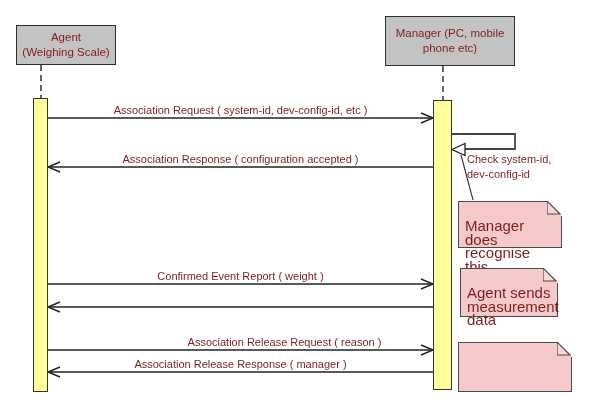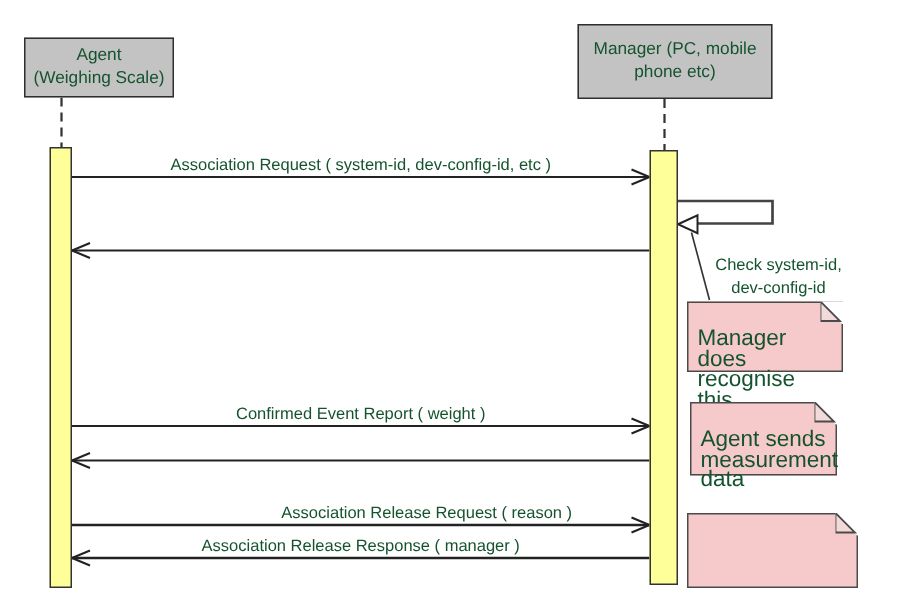--- a/index.html
+++ b/index.html
@@ -2,21 +2,21 @@
 <html><head>
 <meta charset="utf-8">
 <style>
   html, body { margin: 0; padding: 0; background: #ffffff; }
   #stage {
     position: relative;
     width: 600px;
     height: 409px;
     background: #ffffff;
     font-family: "Liberation Sans", sans-serif;
-    color: #14532d;
+    color: #7f1d1d;
     overflow: hidden;
   }
   #overlay {
     position: absolute;
     left: 0; top: 0;
     width: 600px; height: 409px;
     pointer-events: none;
   }
   .actor-box {
     position: absolute;
@@ -41,23 +41,22 @@
     position: absolute;
     left: 48px;
     width: 385px;
     text-align: center;
     font-size: 11px;
     white-space: pre-line;
   }
   .self-msg-label {
     position: absolute;
     left: 467px;
-    top: 170px;
+    top: 152px;
     width: 104px;
-    text-align: center;
     font-size: 11px;
     line-height: 15px;
     white-space: pre-line;
   }
   .note {
     position: absolute;
     box-sizing: border-box;
     background: #f6caca;
     border: 1.4px solid #4a4a4a;
     font-size: 15px;
@@ -109,20 +108,21 @@
 
   <div class="actor-box" style="left:16px; top:25px; width:100px; height:40px;">Agent
 (Weighing Scale)</div>
   <div class="actor-box" style="left:385px; top:16px; width:130px; height:50px;">Manager (PC, mobile
 phone etc)</div>
 
   <div class="activation-bar" style="left:33px; top:98px; width:15px; height:294px;"></div>
   <div class="activation-bar" style="left:433px; top:100px; width:19px; height:290px;"></div>
 
   <div class="msg-label" style="top:104px;">Association Request ( system-id, dev-config-id, etc )</div>
+  <div class="msg-label" style="top:153px;">Association Response ( configuration accepted )</div>
   <div class="msg-label" style="top:270px;">Confirmed Event Report ( weight )</div>
   <div class="msg-label" style="top:336px;padding-left:44px;">Association Release Request ( reason )</div>
   <div class="msg-label" style="top:358px;">Association Release Response ( manager )</div>
 
   <div class="self-msg-label">Check system-id,
 dev-config-id</div>
 
   <div class="note" style="left:458px; top:201px; width:104px; height:47px;">
     <span>Manager does
 recognise

